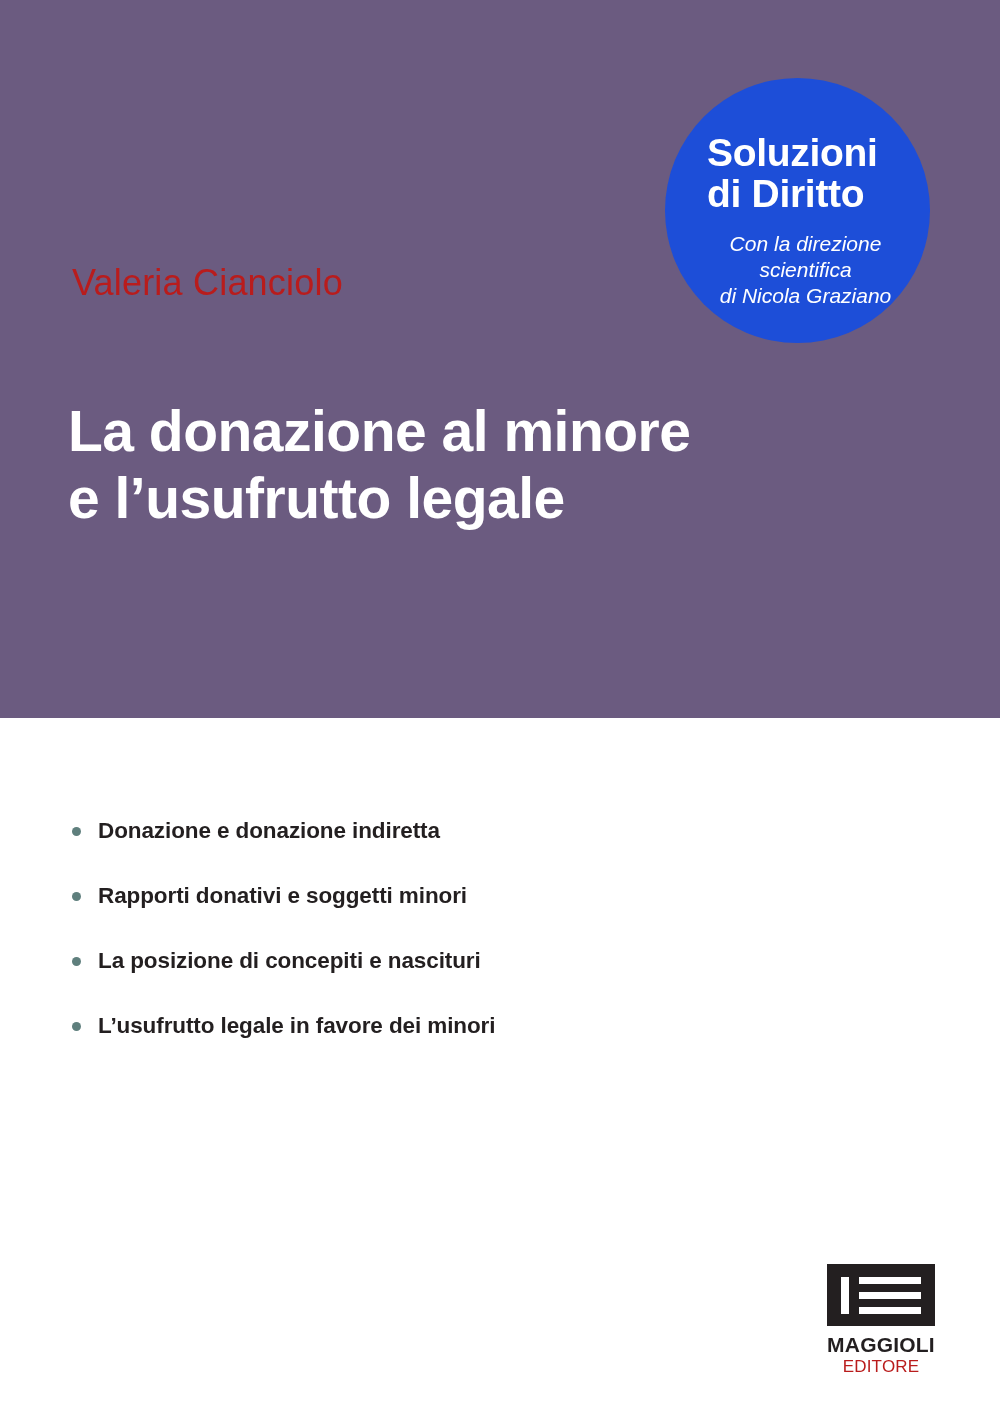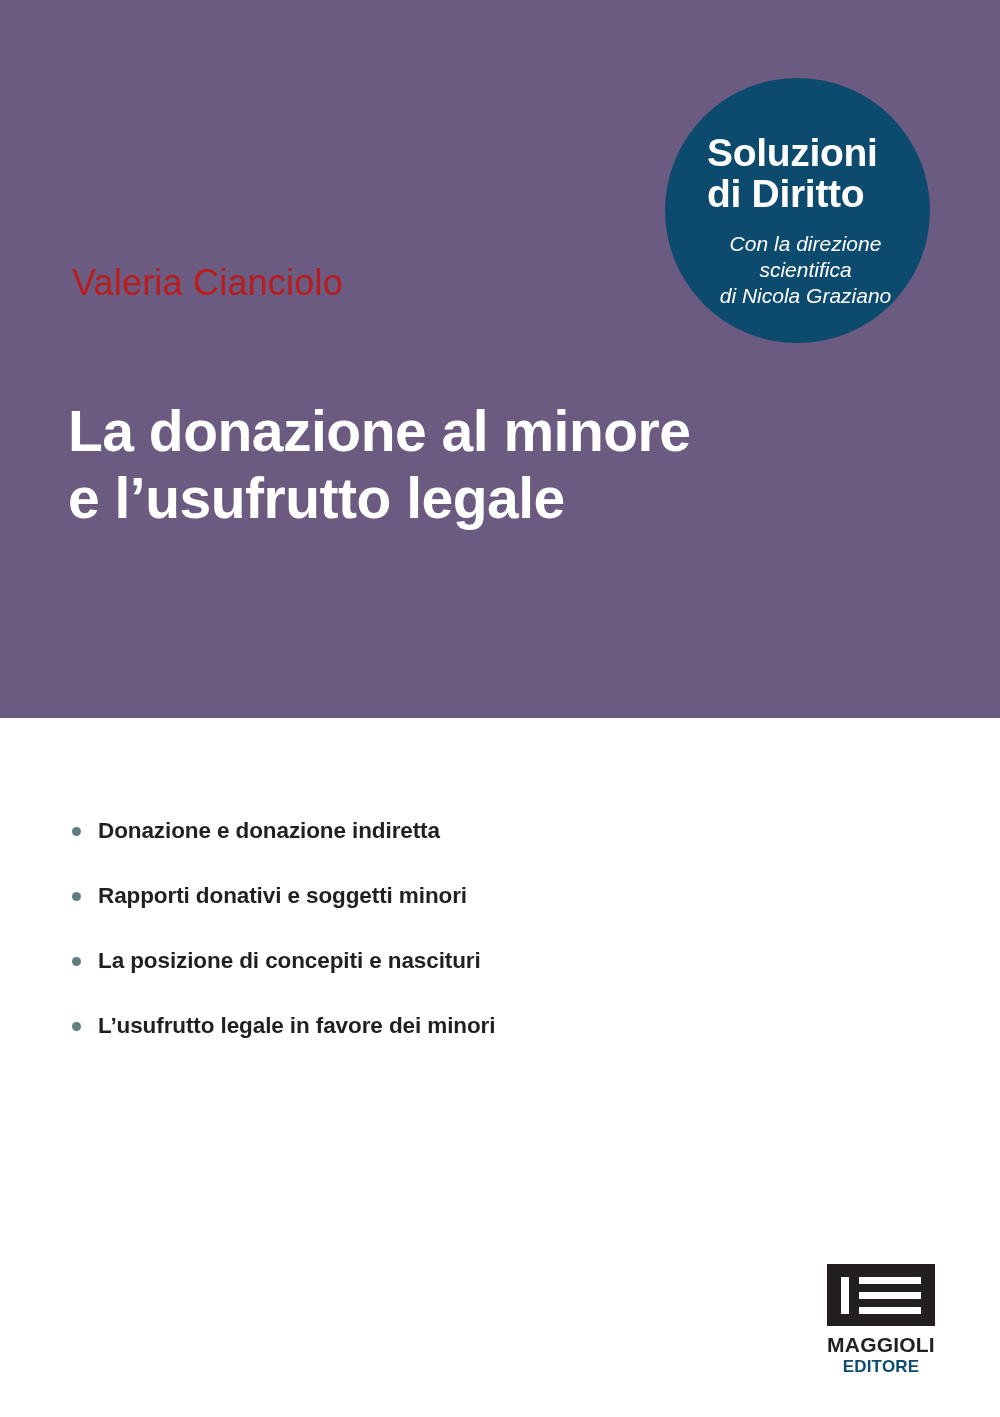--- a/index.html
+++ b/index.html
@@ -27,21 +27,21 @@
     background: #6b5b80;
   }
   
   .badge {
     position: absolute;
     left: 665px;
     top: 78px;
     width: 265px;
     height: 265px;
     border-radius: 50%;
-    background: #0c4a6e;
+    background: #1d4ed8;
     box-sizing: border-box;
     padding: 54px 26px 0 42px;
   }
   .badge-title {
     color: #ffffff;
     font-weight: bold;
     font-size: 39px;
     line-height: 1.06;
     letter-spacing: -0.3px;
     margin: 0;
@@ -143,23 +143,23 @@
   }
   .logo-name {
     margin-top: 7px;
     color: #231f20;
     font-size: 21px;
     font-weight: bold;
     letter-spacing: 0.2px;
     line-height: 1.12;
   }
   .logo-sub {
-    color: #0c4a6e;
+    color: #b91c1c;
     font-size: 17px;
-    font-weight: bold;
+    font-weight: normal;
     letter-spacing: 0.2px;
   }
 </style>
 </head>
 <body>
 
 <div class="cover">
 
   <div class="purple-panel"></div>
 

